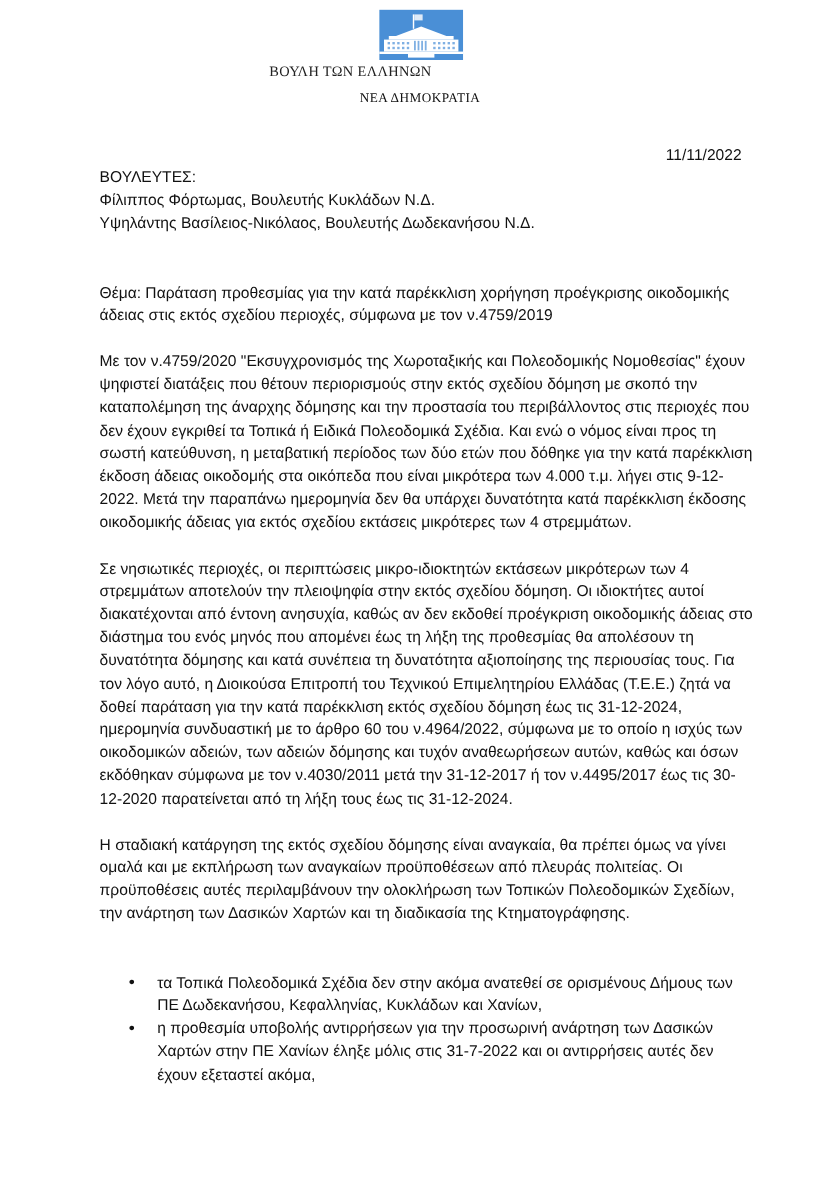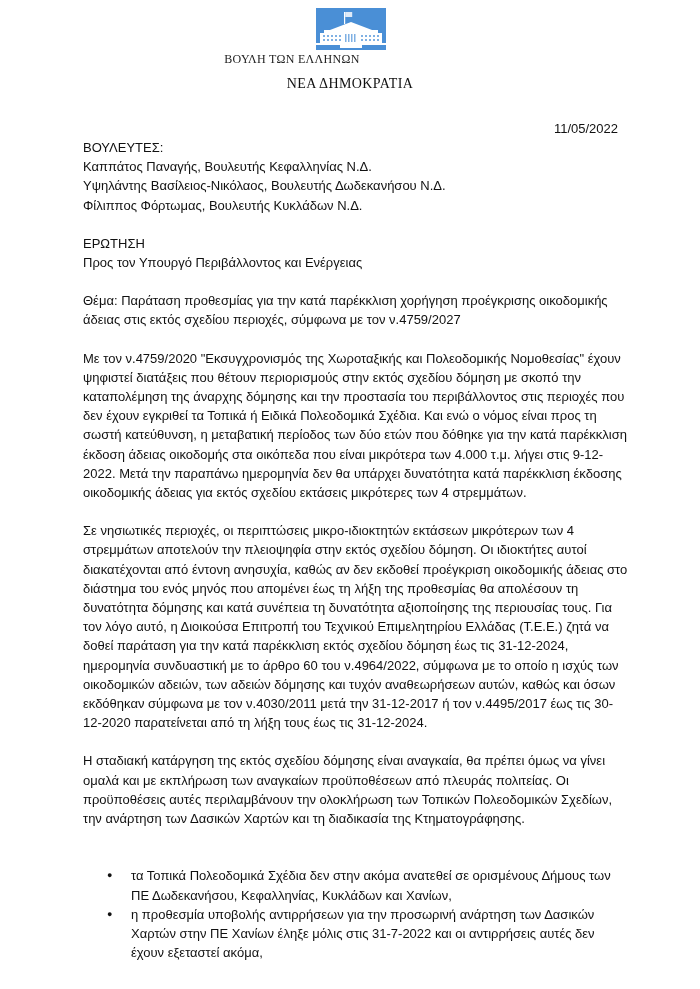--- a/index.html
+++ b/index.html
@@ -1,19 +1,19 @@
 <!DOCTYPE html>
 <html><head>
 <meta charset="utf-8">
 <style>
   html, body { margin: 0; padding: 0; background: #ffffff; }
   body { width: 700px; height: 989px; position: relative; overflow: hidden; font-family: "Liberation Sans", sans-serif; color: #111; }
   .logo { position: absolute; left: 316px; top: 8px; width: 70px; height: 42px; }
   .parl-name { position: absolute; top: 52px; left: 0; width: 584px; text-align: center; font-family: "Liberation Serif", serif; font-size: 12px; letter-spacing: 0.3px; color: #222; }
-  .party { position: absolute; top: 76px; left: 0; width: 700px; text-align: center; font-family: "Liberation Serif", serif; font-size: 14px; letter-spacing: 0.4px; color: #111; }
+  .party { position: absolute; top: 76px; left: 0; width: 700px; text-align: center; font-family: "Liberation Serif", serif; font-size: 11px; letter-spacing: 0.4px; color: #111; }
   .date { position: absolute; top: 121px; right: 82px; font-size: 13px; }
   .content { position: absolute; left: 83px; top: 138px; width: 548px; font-size: 13px; line-height: 19.2px; }
   .content p { margin: 0; }
   .gap { height: 19px; }
   ul.bullets { margin: 0; padding: 0; list-style: none; }
   ul.bullets li { position: relative; padding-left: 24px; margin-left: 24px; }
   ul.bullets li::before { content: "\25CF"; position: absolute; left: 0; top: 0; font-size: 9px; }
 </style>
 </head>
 <body>
@@ -53,36 +53,31 @@
         <rect x="38" y="26" width="1.5" height="8"></rect>
     </g>
     <rect x="0" y="35" width="70" height="2" fill="#ffffff"></rect>
     <rect x="24" y="37" width="22" height="3" fill="#ffffff"></rect>
   </svg>
 </div>
 
 <div class="parl-name">ΒΟΥΛΗ ΤΩΝ ΕΛΛΗΝΩΝ</div>
 <div class="party">ΝΕΑ ΔΗΜΟΚΡΑΤΙΑ</div>
 
-<div class="date">11/05/2022</div>
+<div class="date">11/11/2022</div>
 
 <div class="content">
   <div>
     <p>ΒΟΥΛΕΥΤΕΣ:</p>
-    <p>Καππάτος Παναγής, Βουλευτής Κεφαλληνίας Ν.Δ.</p>
+    <p>Φίλιππος Φόρτωμας, Βουλευτής Κυκλάδων Ν.Δ.</p>
     <p>Υψηλάντης Βασίλειος-Νικόλαος, Βουλευτής Δωδεκανήσου Ν.Δ.</p>
-    <p>Φίλιππος Φόρτωμας, Βουλευτής Κυκλάδων Ν.Δ.</p>
   </div>
   <div class="gap"></div>
-  <div>
-    <p>ΕΡΩΤΗΣΗ</p>
-    <p>Προς τον Υπουργό Περιβάλλοντος και Ενέργειας</p>
-  </div>
   <div class="gap"></div>
-  <p>Θέμα: Παράταση προθεσμίας για την κατά παρέκκλιση χορήγηση προέγκρισης οικοδομικής άδειας στις εκτός σχεδίου περιοχές, σύμφωνα με τον ν.4759/2027</p>
+  <p>Θέμα: Παράταση προθεσμίας για την κατά παρέκκλιση χορήγηση προέγκρισης οικοδομικής άδειας στις εκτός σχεδίου περιοχές, σύμφωνα με τον ν.4759/2019</p>
   <div class="gap"></div>
   <p>Με τον ν.4759/2020 "Εκσυγχρονισμός της Χωροταξικής και Πολεοδομικής Νομοθεσίας" έχουν ψηφιστεί διατάξεις που θέτουν περιορισμούς στην εκτός σχεδίου δόμηση με σκοπό την καταπολέμηση της άναρχης δόμησης και την προστασία του περιβάλλοντος στις περιοχές που δεν έχουν εγκριθεί τα Τοπικά ή Ειδικά Πολεοδομικά Σχέδια. Και ενώ ο νόμος είναι προς τη σωστή κατεύθυνση, η μεταβατική περίοδος των δύο ετών που δόθηκε για την κατά παρέκκλιση έκδοση άδειας οικοδομής στα οικόπεδα που είναι μικρότερα των 4.000 τ.μ. λήγει στις 9-12-2022. Μετά την παραπάνω ημερομηνία δεν θα υπάρχει δυνατότητα κατά παρέκκλιση έκδοσης οικοδομικής άδειας για εκτός σχεδίου εκτάσεις μικρότερες των 4 στρεμμάτων.</p>
   <div class="gap"></div>
   <p>Σε νησιωτικές περιοχές, οι περιπτώσεις μικρο-ιδιοκτητών εκτάσεων μικρότερων των 4 στρεμμάτων αποτελούν την πλειοψηφία στην εκτός σχεδίου δόμηση. Οι ιδιοκτήτες αυτοί διακατέχονται από έντονη ανησυχία, καθώς αν δεν εκδοθεί προέγκριση οικοδομικής άδειας στο διάστημα του ενός μηνός που απομένει έως τη λήξη της προθεσμίας θα απολέσουν τη δυνατότητα δόμησης και κατά συνέπεια τη δυνατότητα αξιοποίησης της περιουσίας τους. Για τον λόγο αυτό, η Διοικούσα Επιτροπή του Τεχνικού Επιμελητηρίου Ελλάδας  (Τ.Ε.Ε.) ζητά να δοθεί παράταση για την κατά παρέκκλιση εκτός σχεδίου δόμηση έως τις 31-12-2024, ημερομηνία συνδυαστική με το άρθρο 60 του ν.4964/2022, σύμφωνα με το οποίο η ισχύς των οικοδομικών αδειών, των αδειών δόμησης και τυχόν αναθεωρήσεων αυτών, καθώς και όσων εκδόθηκαν σύμφωνα με τον ν.4030/2011 μετά την 31-12-2017 ή τον ν.4495/2017 έως τις 30-12-2020 παρατείνεται από τη λήξη τους έως τις 31-12-2024.</p>
   <div class="gap"></div>
   <p>Η σταδιακή κατάργηση της εκτός σχεδίου δόμησης είναι αναγκαία, θα πρέπει όμως να γίνει ομαλά και με εκπλήρωση των αναγκαίων προϋποθέσεων από πλευράς πολιτείας. Οι προϋποθέσεις αυτές περιλαμβάνουν την ολοκλήρωση των Τοπικών Πολεοδομικών Σχεδίων, την ανάρτηση των Δασικών Χαρτών και τη διαδικασία της Κτηματογράφησης.</p>
   <div class="gap"></div>
   <div class="gap"></div>
   <ul class="bullets">
     <li>τα Τοπικά Πολεοδομικά Σχέδια δεν στην ακόμα ανατεθεί σε ορισμένους Δήμους των ΠΕ Δωδεκανήσου, Κεφαλληνίας, Κυκλάδων και Χανίων,</li>

